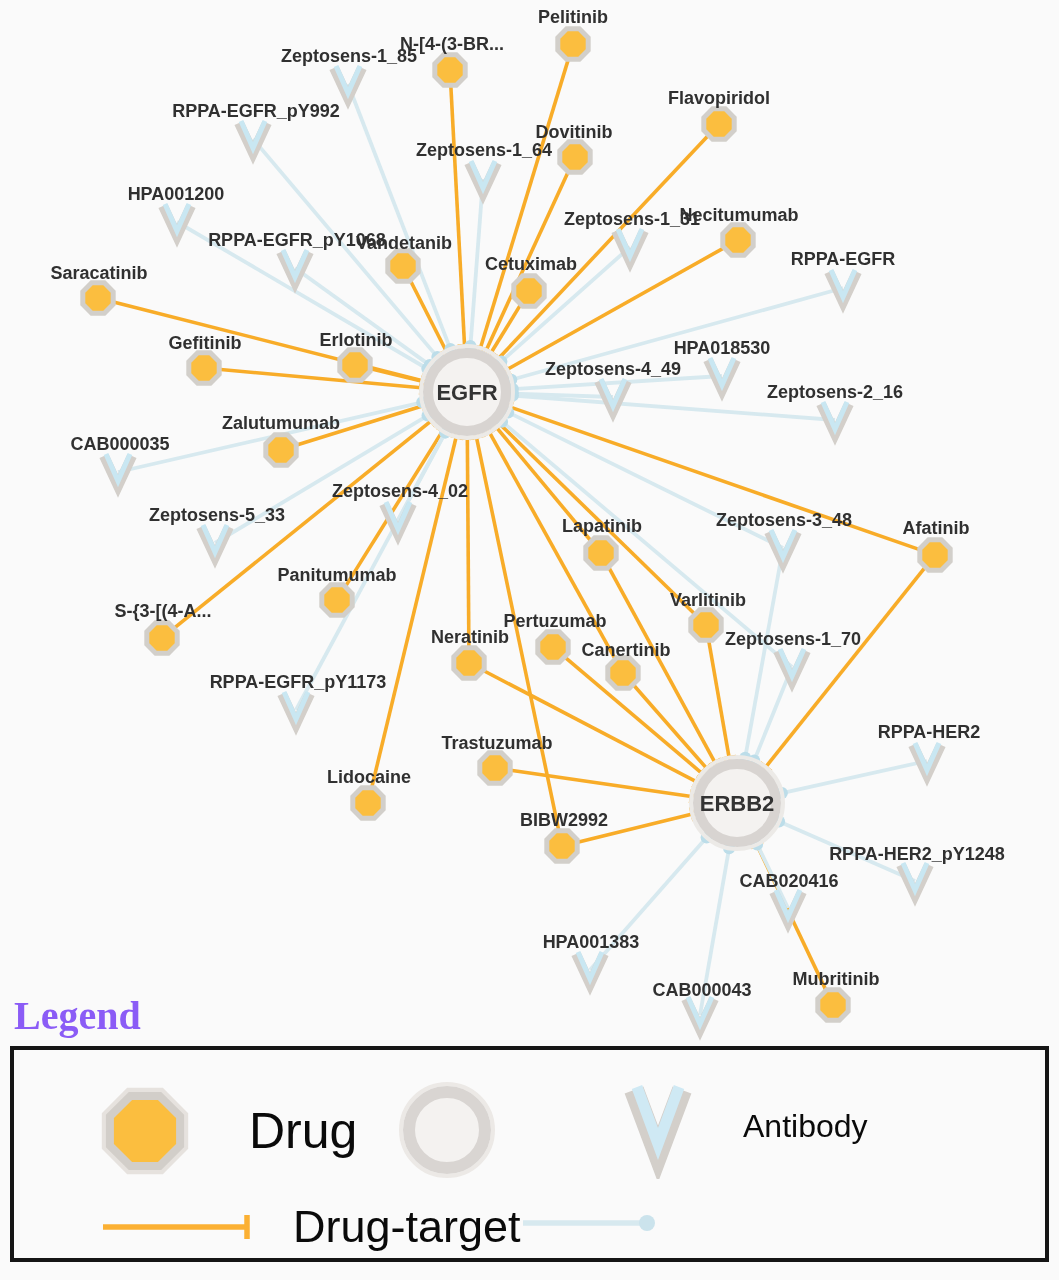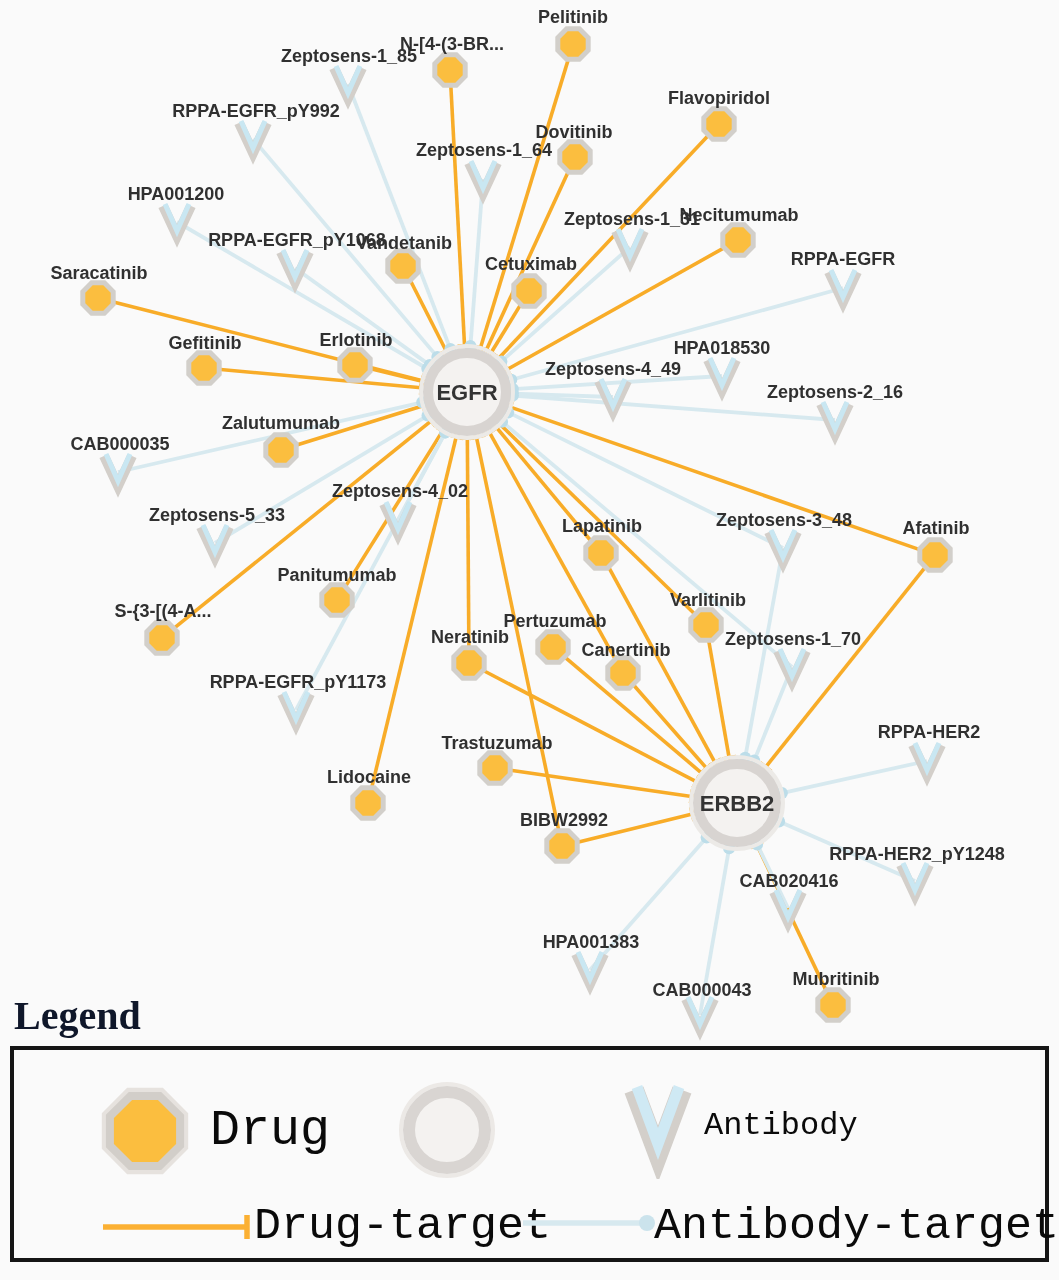--- a/index.html
+++ b/index.html
@@ -17,24 +17,24 @@
   .ab-dot{fill:#BCDDE9;}
   .drug-oct{fill:#FBBE3F;stroke:#D2CFCA;stroke-width:5;}
   .chev-outer{fill:none;stroke:#D3CFCA;stroke-width:10;}
   .chev-inner{fill:none;stroke:#C9E7F2;stroke-width:5;}
   .gene-halo{fill:none;stroke:#ECEAE7;stroke-width:4;}
   .gene-ring{fill:#F4F2F0;stroke:#D8D4D1;stroke-width:10;}
   .drug-label,.ab-label{font-family:"Liberation Sans","DejaVu Sans",sans-serif;font-weight:bold;font-size:18px;fill:#303030;}
   .gene-label{font-family:"Liberation Sans","DejaVu Sans",sans-serif;font-weight:bold;font-size:22px;fill:#333;text-anchor:middle;}
 
   
-  .legend-title{position:absolute;left:14px;top:992px;font-family:"Liberation Serif","DejaVu Serif",serif;font-weight:bold;font-size:40px;color:#0f172a;}
+  .legend-title{position:absolute;left:14px;top:992px;font-family:"Liberation Serif","DejaVu Serif",serif;font-weight:bold;font-size:40px;color:#8b5cf6;}
   .legend-box{position:absolute;left:10px;top:1046px;width:1031px;height:208px;border:4px solid #151515;background:#fafafa;}
   .legend-box .abs{position:absolute;}
-  .lg-label{position:absolute;font-family:Liberation Mono, monospace;color:#0a0a0a;white-space:nowrap;}
+  .lg-label{position:absolute;font-family:Liberation Sans, sans-serif;color:#0a0a0a;white-space:nowrap;margin-left:39px;}
   .lg-label.big{font-size:50px;line-height:60px;}
   .lg-label.mid{font-size:45px;line-height:50px;text-align:center;}
   .lgl-octagon{fill:#FBBE3F;stroke:#D2CEC9;stroke-width:8;}
   .lgl-oct-halo{fill:none;stroke:#E6E2DE;stroke-width:5;}
   .lgl-gene{fill:#F4F2F0;stroke:#D9D5D2;stroke-width:12;}
   .lgl-gene-halo{fill:none;stroke:#ECE9E6;stroke-width:4;}
   .lgl-chev-outer{fill:none;stroke:#D3CFCA;stroke-width:20;}
   .lgl-chev-inner{fill:none;stroke:#CFE9F4;stroke-width:11;}
   .lgl-dline{stroke:#FBB033;stroke-width:5.5;}
   .lgl-aline{stroke:#D7E9EF;stroke-width:5.5;}
@@ -387,15 +387,14 @@
   <svg class="abs" style="left:85px;top:160px;" width="170" height="34" viewBox="0 0 170 34">
     <line class="lgl-dline" x1="4" y1="17" x2="148" y2="17"></line>
     <line class="lgl-dline" x1="148" y1="5" x2="148" y2="29"></line>
   </svg>
   <div class="lg-label mid" style="left:240px;top:152px;">Drug-target</div>
 
   <svg class="abs" style="left:505px;top:156px;" width="150" height="34" viewBox="0 0 150 34">
     <line class="lgl-aline" x1="4" y1="17" x2="128" y2="17"></line>
     <circle class="lgl-adot" cx="128" cy="17" r="8"></circle>
   </svg>
-  <div class="lg-label mid" style="left:640px;top:152px;">Antibody-target</div>
 
 </div>
 
 </body></html>

